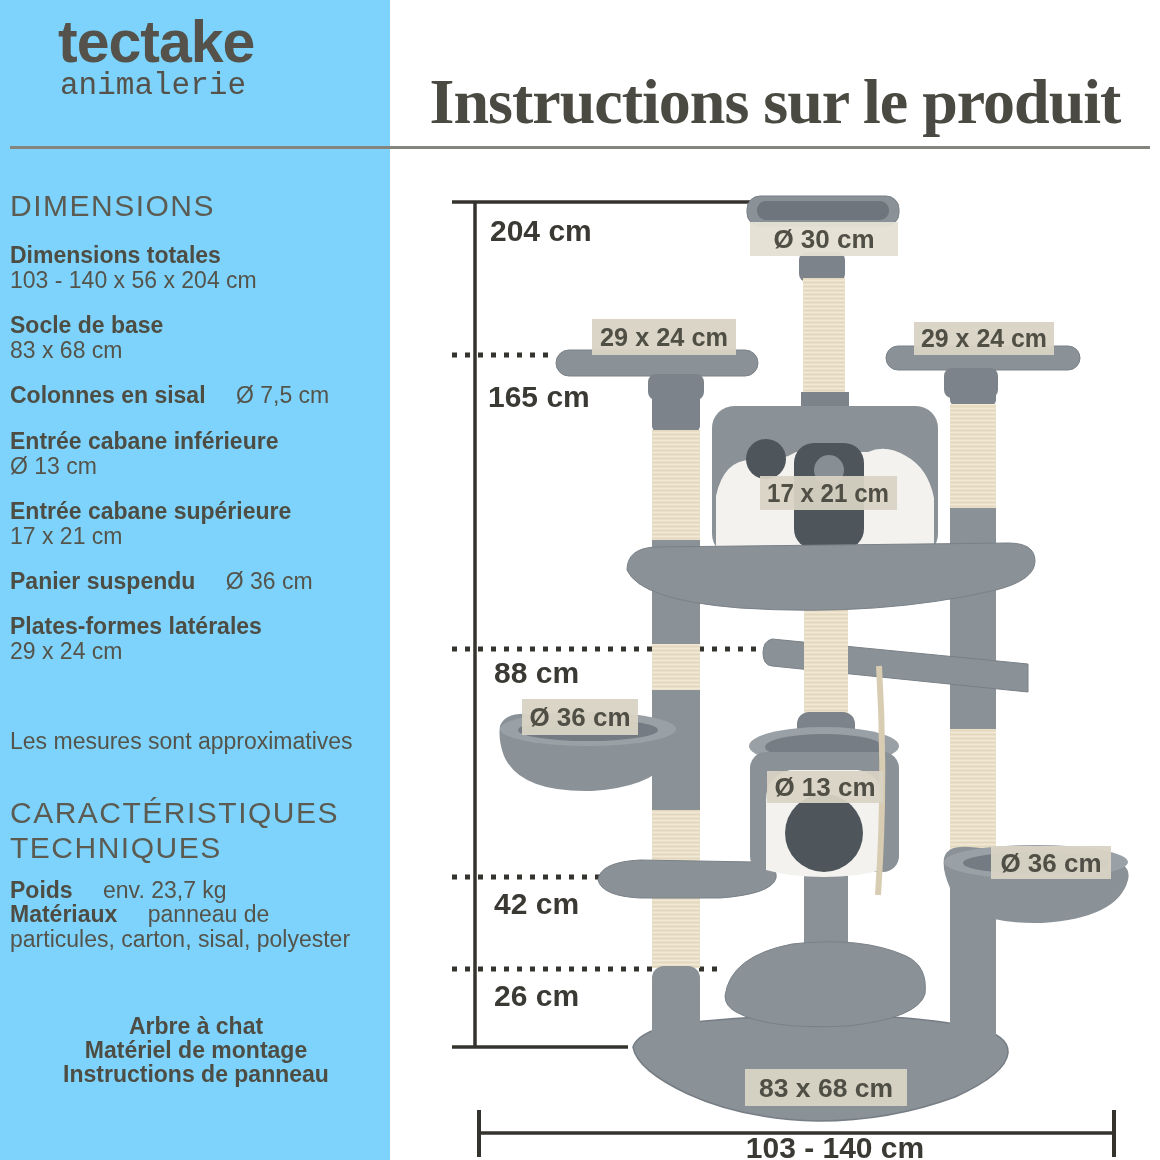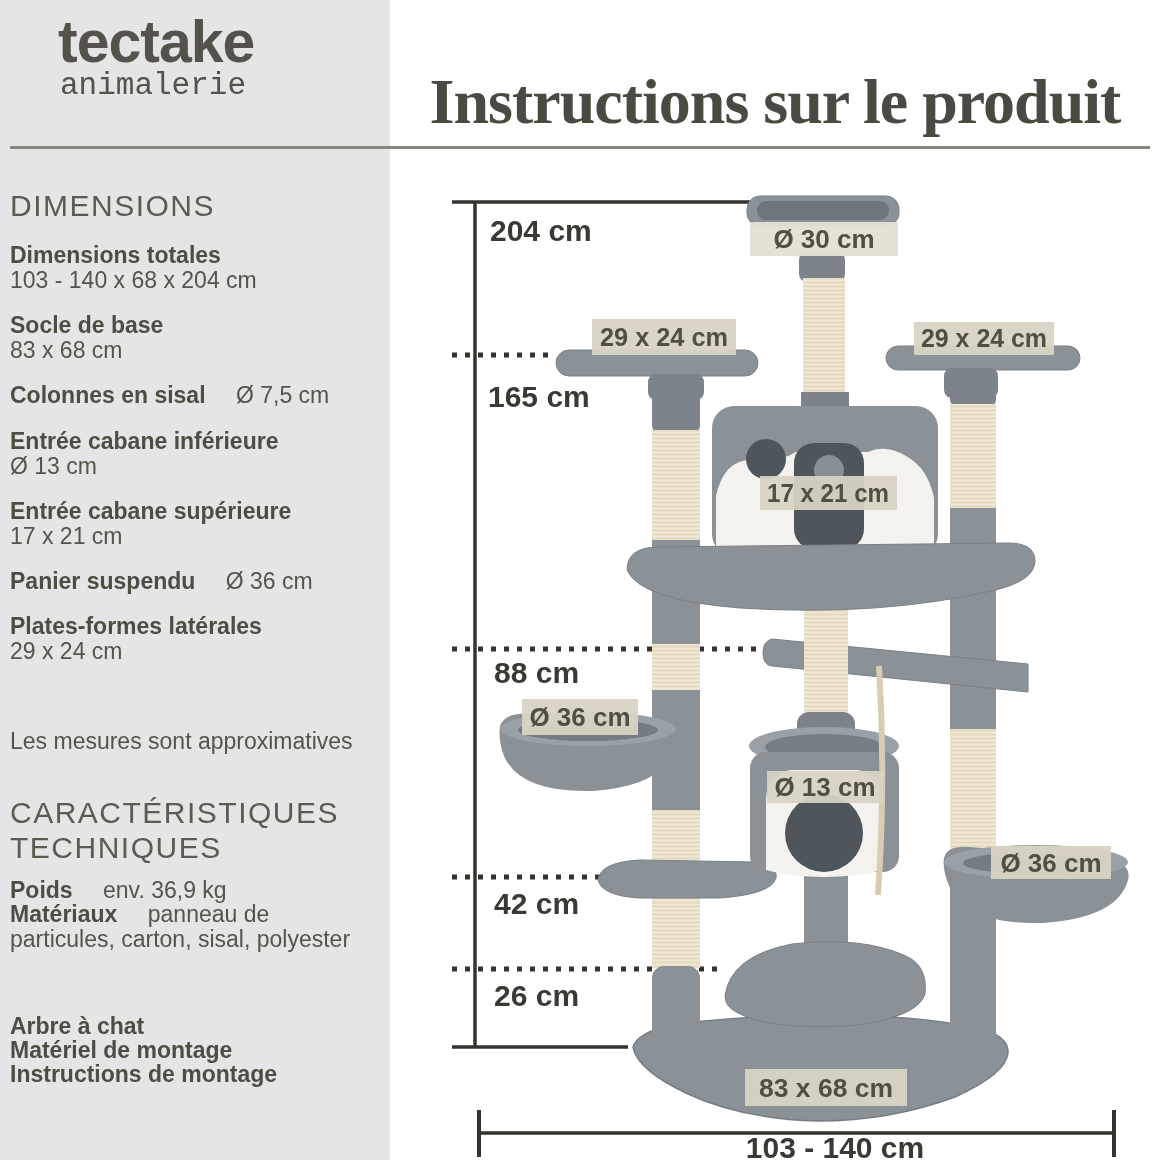--- a/index.html
+++ b/index.html
@@ -1,29 +1,29 @@
 <!DOCTYPE html>
 <html><head>
 <meta charset="utf-8">
 <style>
   html,body{margin:0;padding:0;}
   .page{position:relative;width:1160px;height:1160px;background:#ffffff;overflow:hidden;
         font-family:"Liberation Sans",sans-serif;}
-  .sidebar{position:absolute;left:0;top:0;width:390px;height:1160px;background:#e5e5e5;}
+  .sidebar{position:absolute;left:0;top:0;width:390px;height:1160px;background:#7dd3fc;}
   .logo-main{position:absolute;left:58px;top:8px;width:246px;text-align:left;
              font-size:59px;font-weight:800;letter-spacing:-1px;color:#54524A;}
   .logo-sub{position:absolute;left:60px;top:68px;width:240px;text-align:left;
             font-family:Liberation Mono, monospace;font-size:31px;color:#54524A;}
   .divider{position:absolute;left:10px;top:146px;width:1140px;height:3px;background:#85857E;}
   .title{position:absolute;left:390px;top:22px;width:770px;text-align:center;
          font-family:"Liberation Serif",serif;font-size:64px;letter-spacing:-1px;color:#4B4A42;}
   .sb-head{position:absolute;left:10px;font-size:30px;line-height:35px;letter-spacing:1.5px;
            color:#5C5B52;font-weight:400;width:375px;}
   .sb-item{position:absolute;left:10px;width:372px;font-size:23px;line-height:25px;color:#55544B;}
-  .sb-item b{font-weight:700;color:#4E4D44;}
+  .sb-item b{font-weight:700;color:#4E4D44;text-align:center;}
   .stack span{display:block;}
   .inline b{margin-right:24px;}
   .sb-note{position:absolute;left:10px;font-size:23px;color:#55544B;}
   .contents-list b{display:block;line-height:24px;font-weight:700;color:#4E4D44;}
   svg text{font-family:"Liberation Sans",sans-serif;}
   .h-label{font-size:30px;font-weight:700;fill:#3A3934;}
   .box-label{font-size:26px;font-weight:700;fill:#504F46;}
 </style>
 </head>
 <body>
@@ -31,21 +31,21 @@
 <div class="page">
 
   <aside class="sidebar">
     <div class="logo-main">tectake</div>
     <div class="logo-sub">animalerie</div>
 
     <h2 class="sb-head" style="top:163px">DIMENSIONS</h2>
 
     <p class="sb-item stack" style="top:220px">
       <b>Dimensions totales</b>
-      <span>103 - 140 x 68 x 204 cm</span>
+      <span>103 - 140 x 56 x 204 cm</span>
     </p>
     <p class="sb-item stack" style="top:290px">
       <b>Socle de base</b>
       <span>83 x 68 cm</span>
     </p>
     <p class="sb-item inline" style="top:360px">
       <b>Colonnes en sisal</b>
       <span>Ø 7,5 cm</span>
     </p>
     <p class="sb-item stack" style="top:406px">
@@ -62,31 +62,31 @@
     </p>
     <p class="sb-item stack" style="top:591px">
       <b>Plates-formes latérales</b>
       <span>29 x 24 cm</span>
     </p>
     <p class="sb-note" style="top:705px">Les mesures sont approximatives</p>
 
     <h2 class="sb-head" style="top:770px">CARACTÉRISTIQUES TECHNIQUES</h2>
     <p class="sb-item inline" style="top:855px">
       <b>Poids</b>
-      <span>env. 36,9 kg</span>
+      <span>env. 23,7 kg</span>
     </p>
     <p class="sb-item inline" style="top:879px;width:352px">
       <b>Matériaux</b>
       <span>panneau de particules, carton, sisal, polyester</span>
     </p>
 
     <div class="sb-item contents-list" style="top:1014px">
       <b>Arbre à chat</b>
       <b>Matériel de montage</b>
-      <b>Instructions de montage</b>
+      <b>Instructions de panneau</b>
     </div>
   </aside>
 
   <h1 class="title">Instructions sur le produit</h1>
   <div class="divider"></div>
 
   <svg style="position:absolute;left:390px;top:150px" width="770" height="1010" viewBox="390 150 770 1010" xmlns="http://www.w3.org/2000/svg">
     <defs>
       <pattern id="sisal" width="10" height="8" patternUnits="userSpaceOnUse">
         <rect width="10" height="8" fill="#F1E8D5"></rect>

